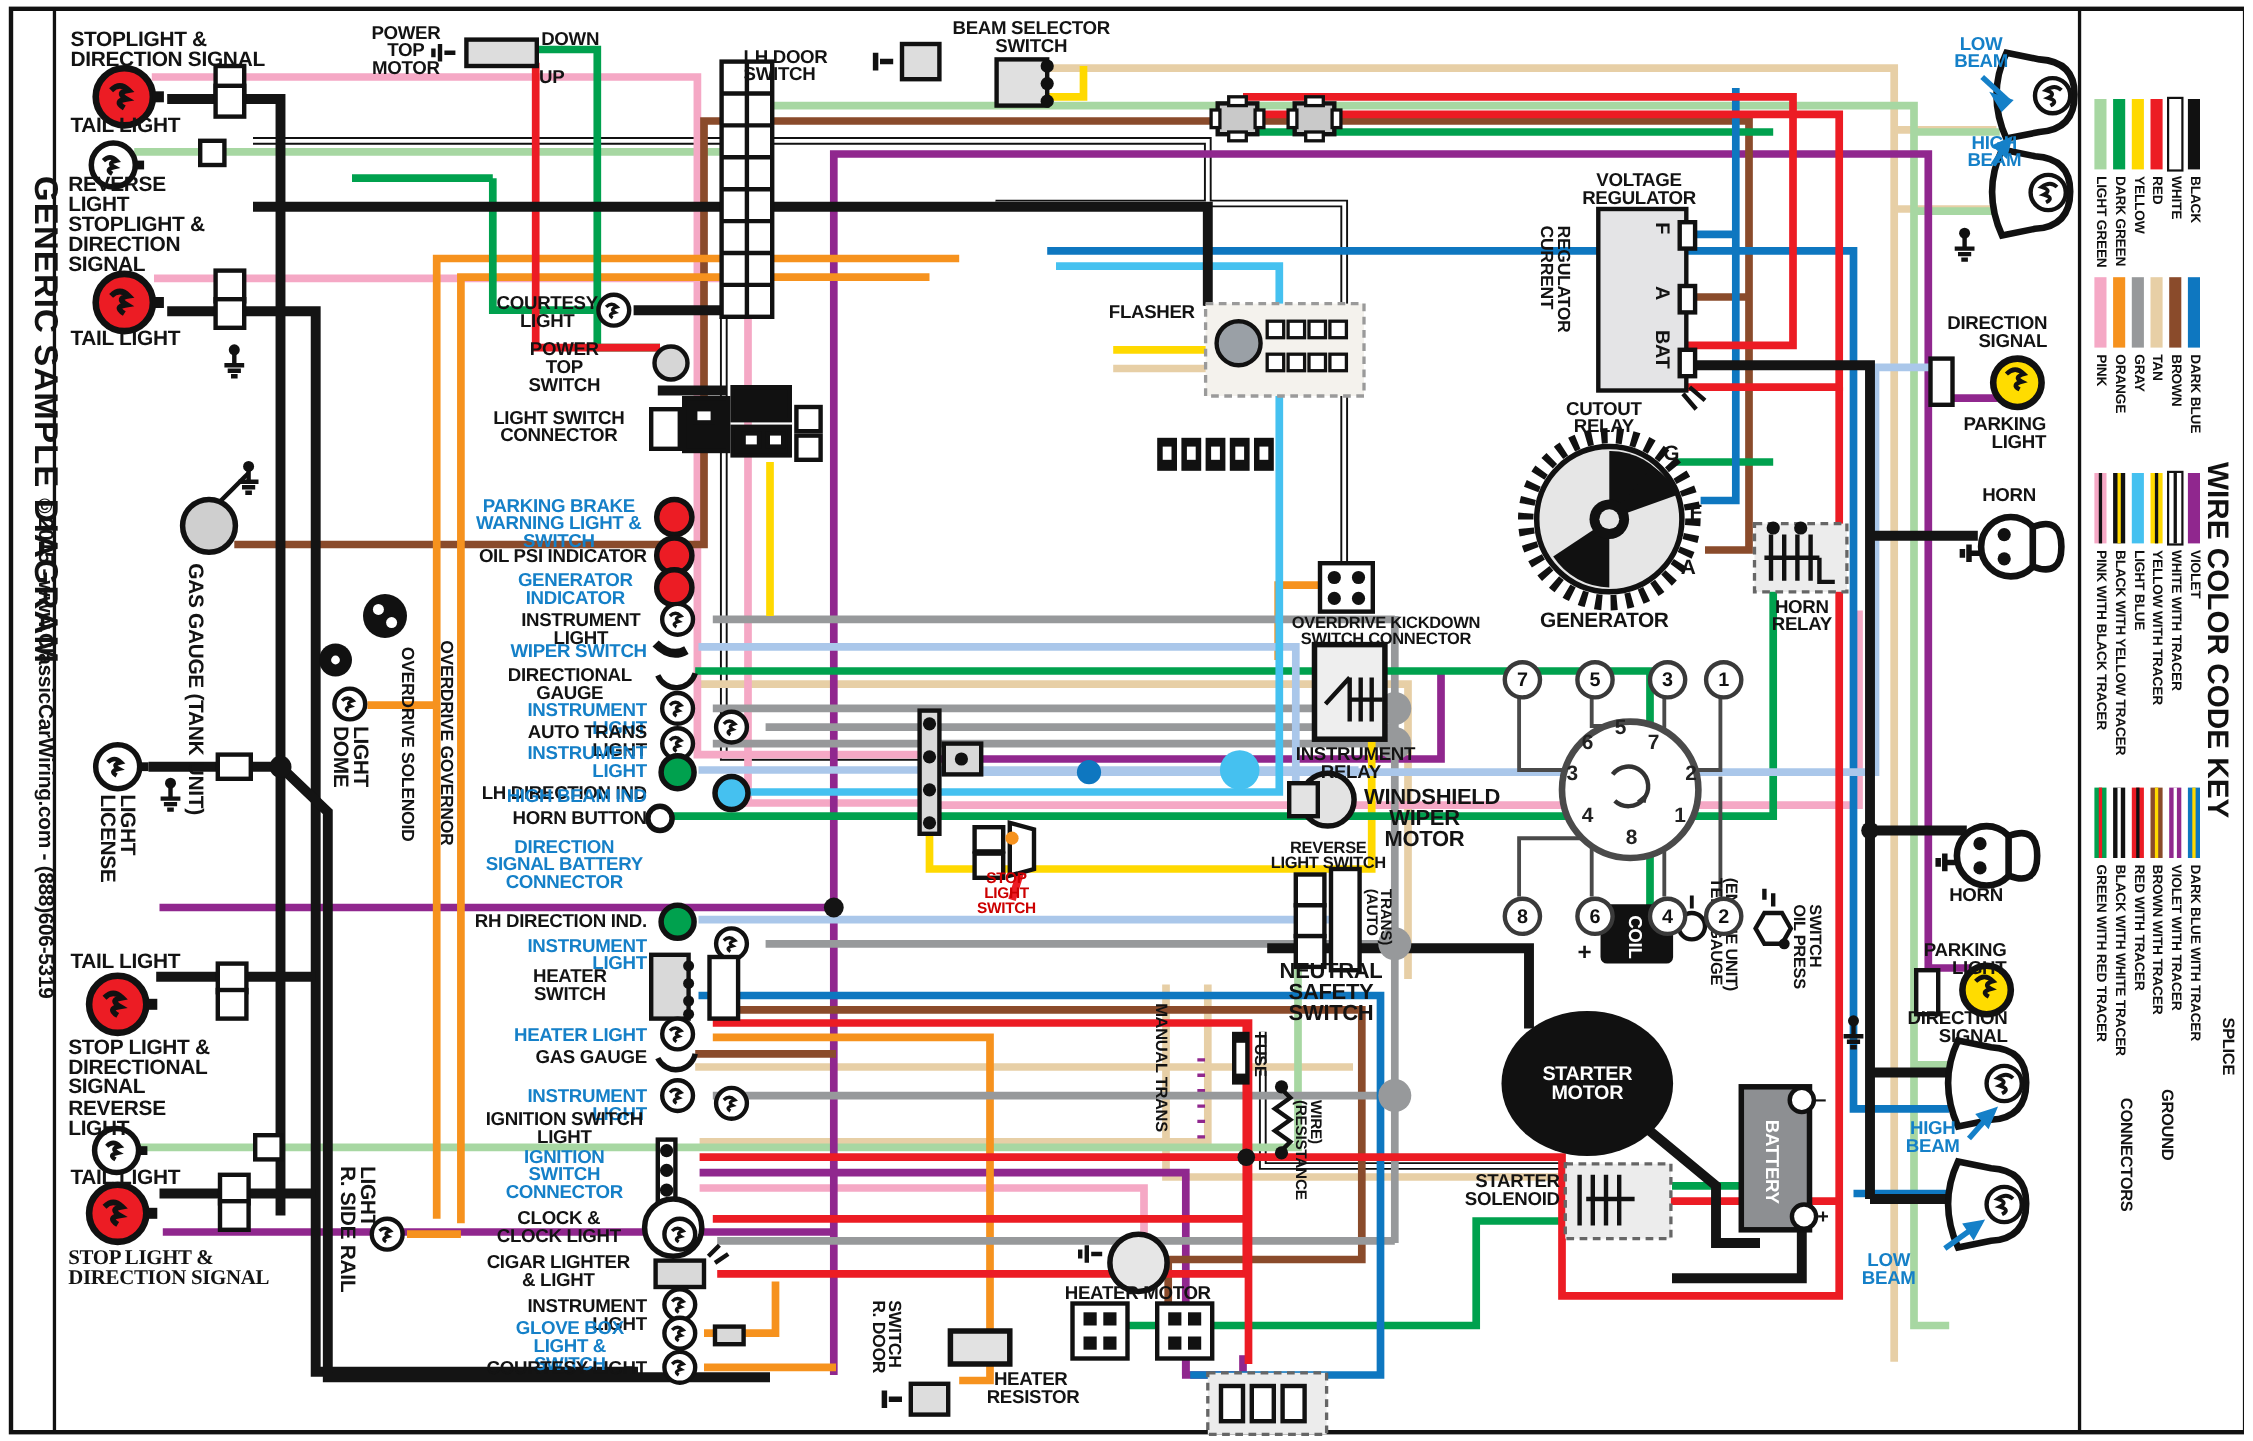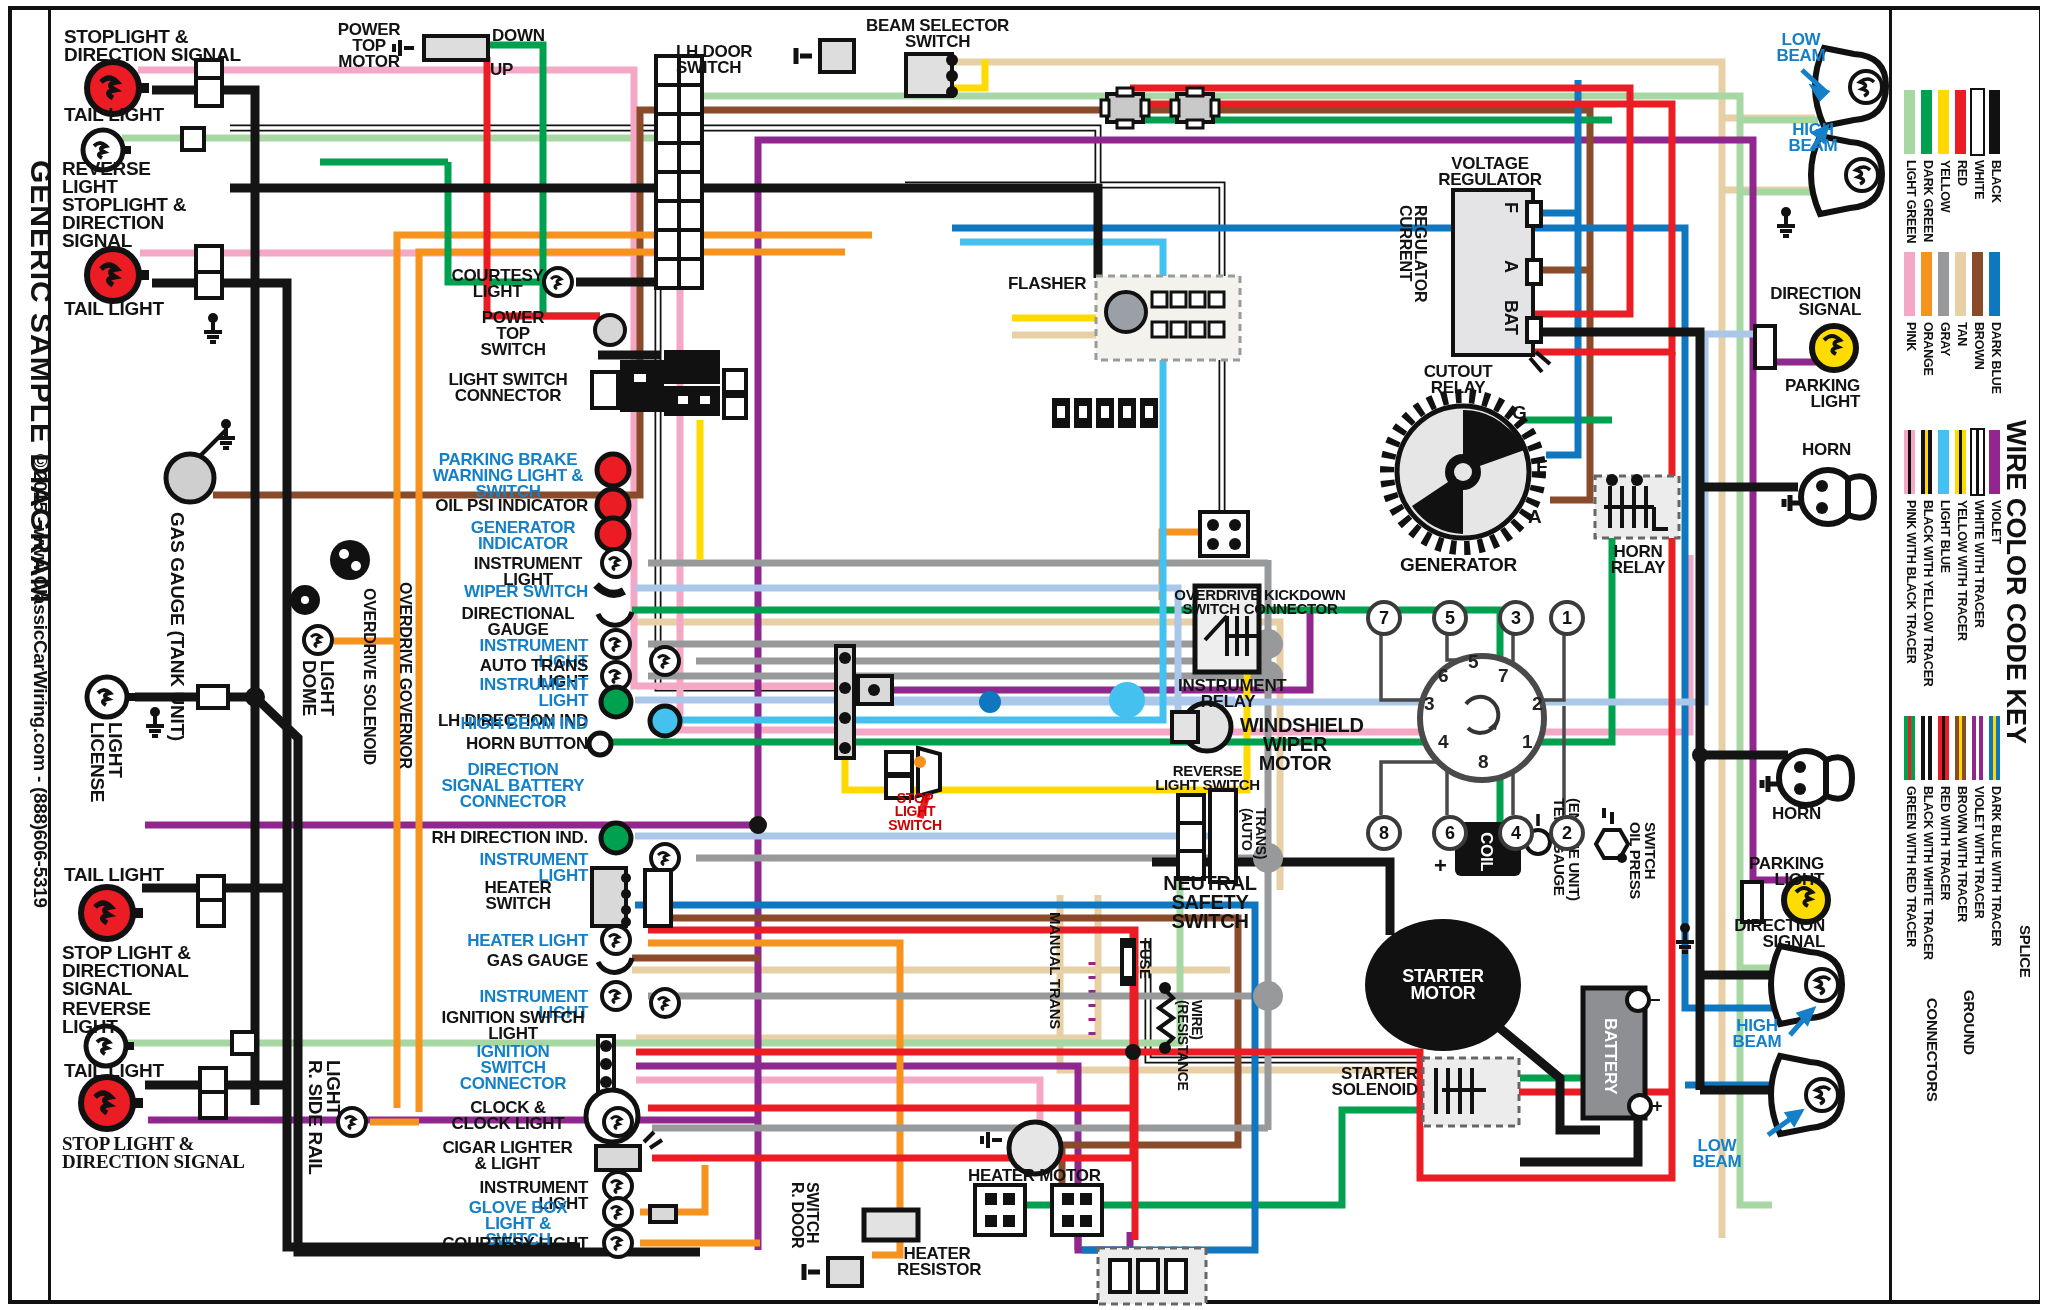--- a/index.html
+++ b/index.html
@@ -709,21 +709,21 @@
   <div class="lbl v" style="left:1138px;top:940px;height:60px;font-size:15px;">FUSE</div>
   <div class="lbl v" style="left:1176px;top:1000px;height:120px;font-size:14px;">(RESISTANCE WIRE)</div>
   <div class="lbl v" style="left:1240px;top:808px;height:80px;font-size:14px;">(AUTO TRANS)</div>
 
   <div class="lbl" style="left:1008px;top:276px;">FLASHER</div>
   <div class="lbl c" style="left:1420px;top:156px;width:140px;">VOLTAGE REGULATOR</div>
   <div class="lbl v" style="left:1398px;top:205px;height:130px;font-size:16px;">CURRENT REGULATOR</div>
   <div class="lbl c" style="left:1408px;top:364px;width:100px;">CUTOUT RELAY</div>
   <div class="lbl" style="left:1400px;top:556px;font-size:19px;">GENERATOR</div>
   <div class="lbl c" style="left:1598px;top:544px;width:80px;">HORN RELAY</div>
-  <div class="lbl c" style="left:1170px;top:560px;width:180px;font-size:15px;margin-top:28px;">OVERDRIVE KICKDOWN SWITCH CONNECTOR</div>
+  <div class="lbl c" style="left:1170px;top:560px;width:180px;font-size:15px;">OVERDRIVE KICKDOWN SWITCH CONNECTOR</div>
   <div class="lbl c" style="left:1178px;top:678px;width:100px;">INSTRUMENT RELAY</div>
   <div class="lbl c" style="left:1240px;top:716px;width:110px;font-size:20px;">WINDSHIELD WIPER MOTOR</div>
   <div class="lbl c" style="left:1150px;top:764px;width:115px;font-size:15px;">REVERSE LIGHT SWITCH</div>
   <div class="lbl c" style="left:1145px;top:874px;width:130px;font-size:20px;">NEUTRAL SAFETY SWITCH</div>
   <div class="lbl c" style="left:880px;top:792px;width:70px;font-size:14px;color:#c00;">STOP LIGHT SWITCH</div>
   <div class="lbl v w" style="left:1478px;top:832px;height:40px;font-size:17px;">COIL</div>
   <div class="lbl" style="left:1438px;top:826px;font-size:20px;">−</div>
   <div class="lbl" style="left:1434px;top:856px;font-size:22px;">+</div>
   <div class="lbl v" style="left:1552px;top:798px;height:115px;font-size:15px;">TEMP GAUGE (ENGINE UNIT)</div>
   <div class="lbl v" style="left:1628px;top:822px;height:90px;font-size:15px;">OIL PRESS SWITCH</div>

